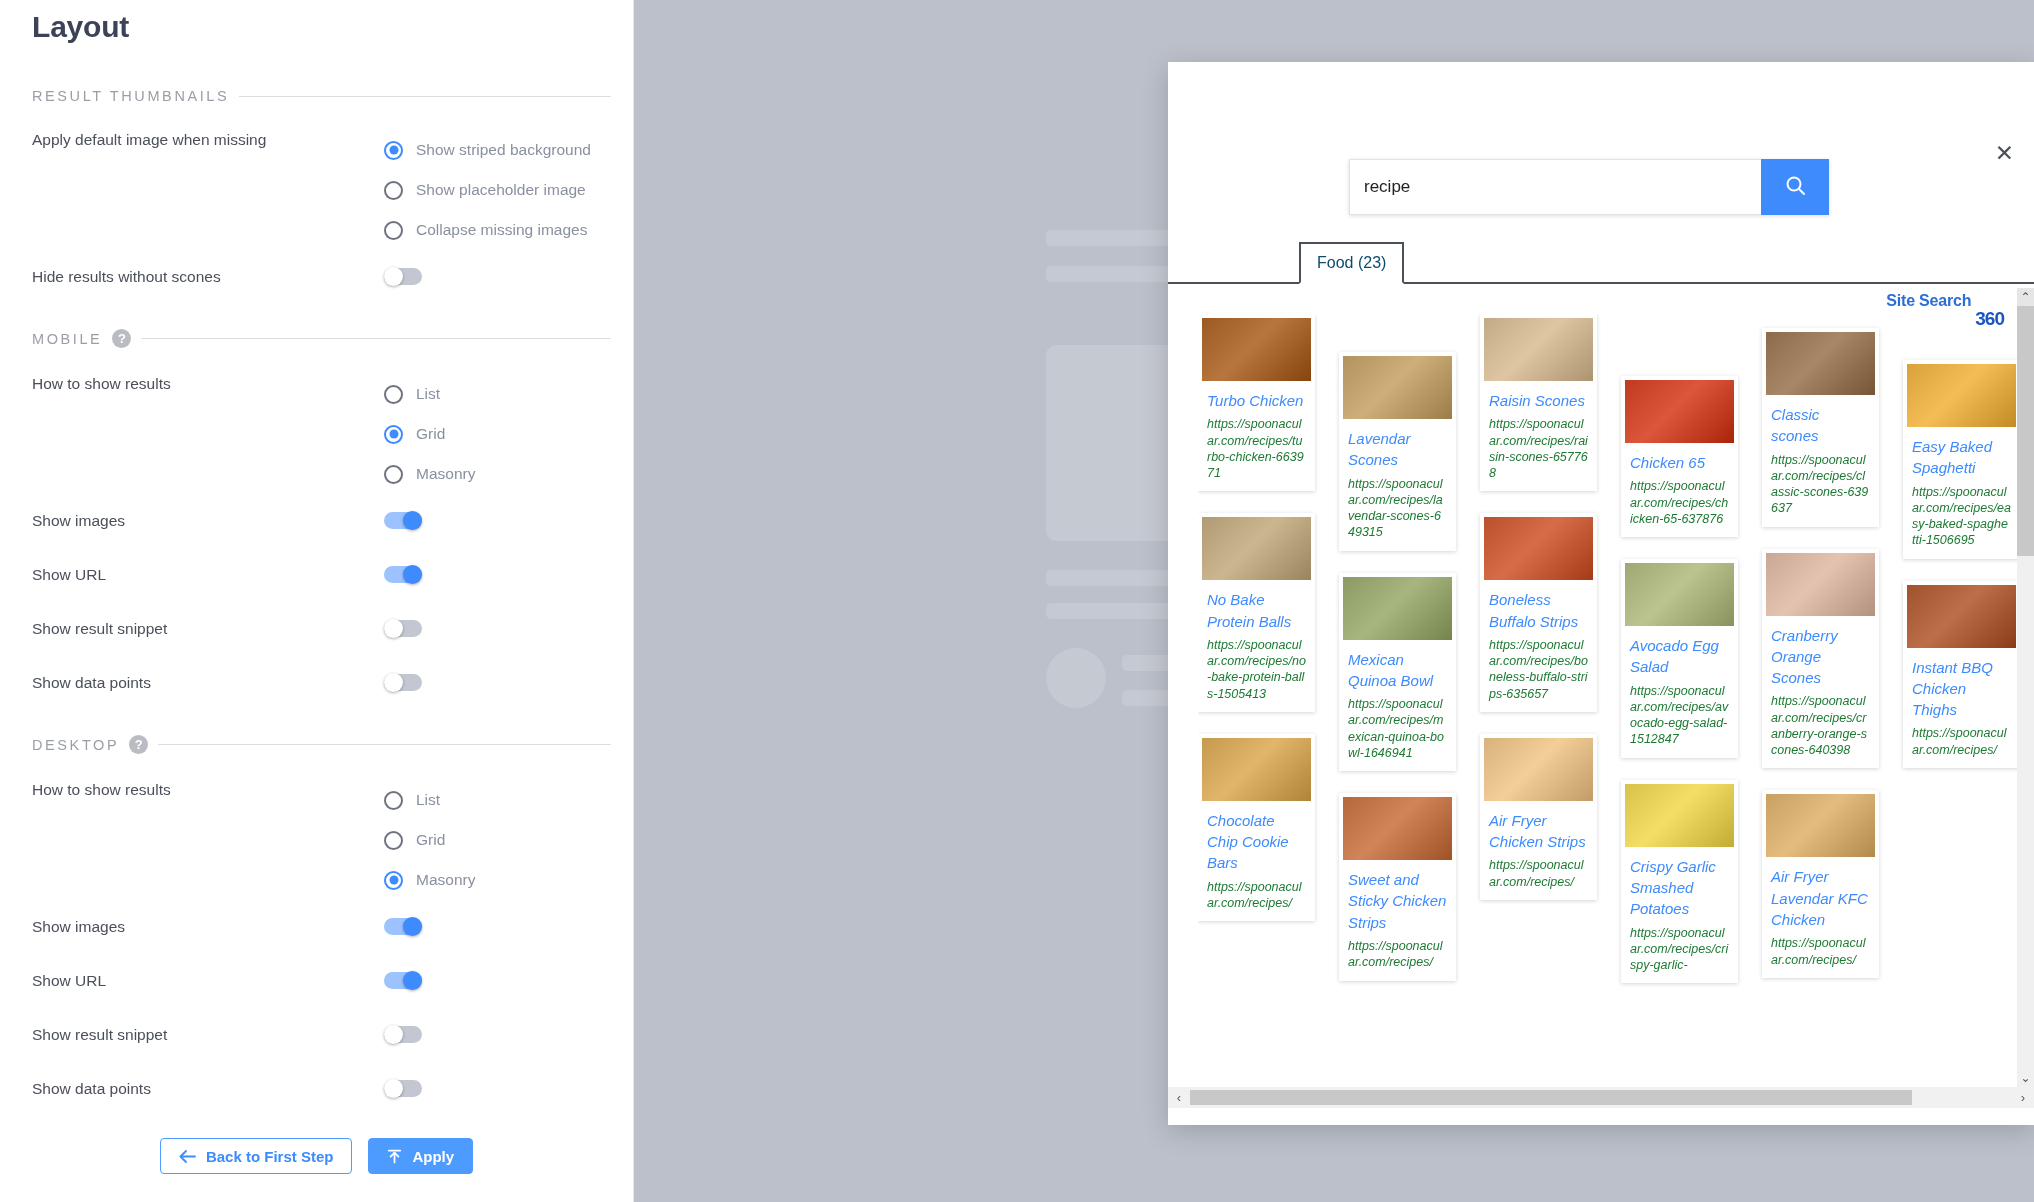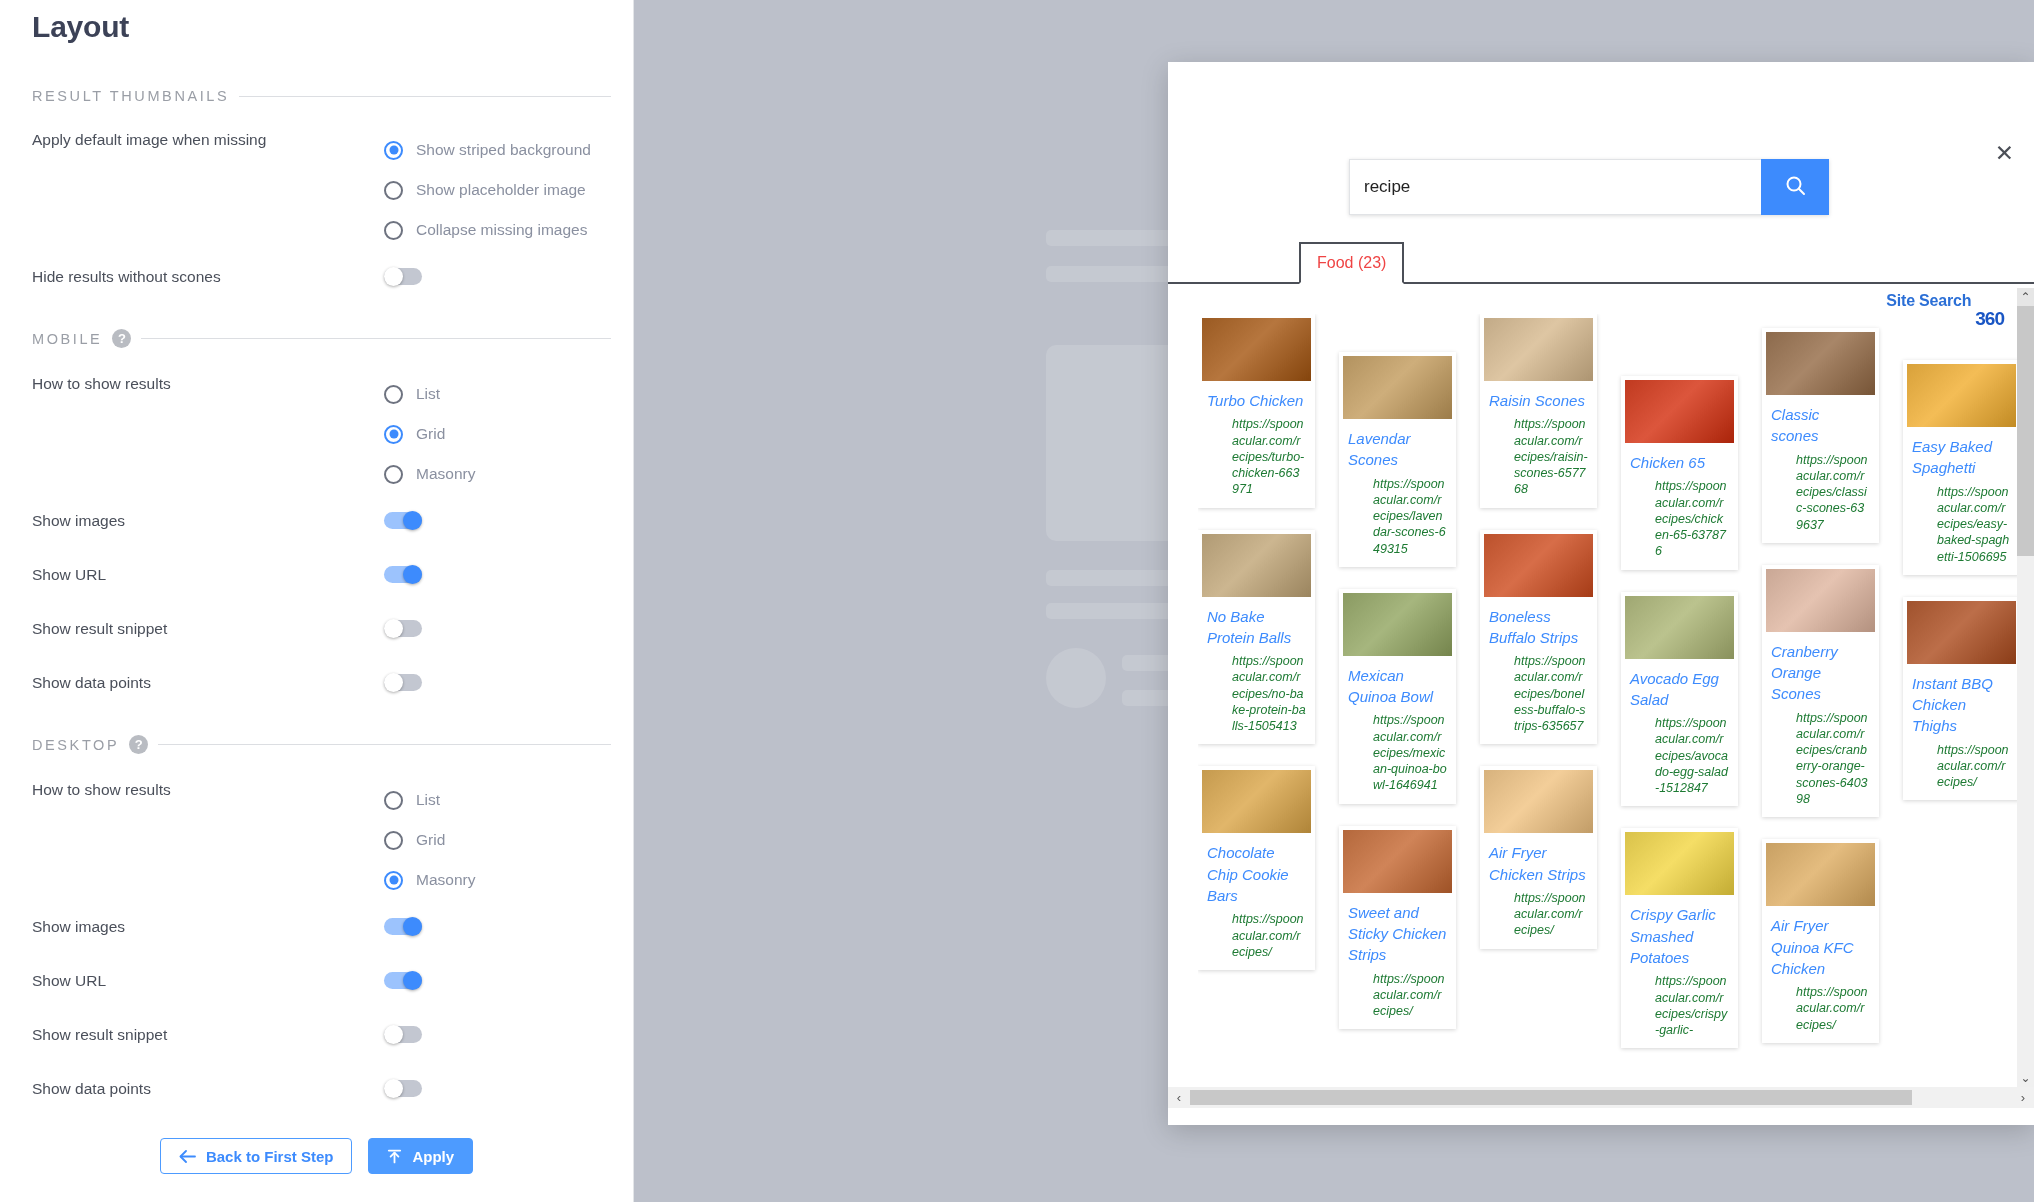--- a/index.html
+++ b/index.html
@@ -128,21 +128,21 @@
     display:flex;align-items:center;justify-content:center;
   }
   #tabs-bar{
     position:absolute; left:0; right:0; top:178px; height:44px;
     border-bottom:2px solid #4b4f57;
   }
   #tab-food{
     position:absolute; left:131px; bottom:-2px; height:42px;
     padding:0 16px; display:flex;align-items:center;
     border:2px solid #4b4f57; border-bottom:2px solid #fff;
-    background:#fff; font-size:16px; color:#ef4444; cursor:pointer;
+    background:#fff; font-size:16px; color:#0c4a6e; cursor:pointer;
   }
 
   #results-area{
     position:absolute; left:0; right:0; top:226px; bottom:38px;
     overflow:hidden;
   }
   #brand-row{
     position:absolute; right:30px; top:0; height:26px;
     display:flex; align-items:center; gap:4px;
   }
@@ -164,21 +164,21 @@
   .card .thumb{
     width:109px; height:63px; background-size:cover; background-position:center;
     display:block;
   }
   .card .ttl{
     display:block; font-size:15px; line-height:1.42; color:#3d8bfd;
     padding:9px 5px 0 5px; word-break:break-word;
   }
   .card .url{
     display:block; font-size:12.5px; line-height:1.3; color:#1d7a33;
-    padding:5px 5px 0 5px; word-break:break-all;margin-left:25px;
+    padding:5px 5px 0 5px; word-break:break-all;
   }
 
   
   #v-scroll{
     position:absolute; right:0; top:226px; bottom:38px; width:17px;
     background:#f0f0f0;
   }
   #v-scroll .vtrack{ position:absolute; left:0; top:18px; width:17px; height:250px; background:#c8c8c8; }
   #v-scroll .varrow{ position:absolute; left:0; width:17px; height:18px; text-align:center; font-size:12px; color:#555; line-height:18px;}
   #v-scroll .varrow.up{ top:0; background:#e6e6e6;}
@@ -528,21 +528,21 @@
             <span class="ttl">Classic scones</span>
             <span class="url">https://spoonacular.com/recipes/classic-scones-639637</span>
           </div>
           <div class="card">
             <span class="thumb" style="background: linear-gradient(135deg, rgb(201, 167, 149) 0%, rgb(229, 195, 177) 45%, rgb(179, 145, 127) 100%);"></span>
             <span class="ttl">Cranberry Orange Scones</span>
             <span class="url">https://spoonacular.com/recipes/cranberry-orange-scones-640398</span>
           </div>
           <div class="card">
             <span class="thumb" style="background: linear-gradient(135deg, rgb(200, 160, 99) 0%, rgb(228, 188, 127) 45%, rgb(178, 138, 77) 100%);"></span>
-            <span class="ttl">Air Fryer Quinoa KFC Chicken</span>
+            <span class="ttl">Air Fryer Lavendar KFC Chicken</span>
             <span class="url">https://spoonacular.com/recipes/</span>
           </div>
         </div>
         <div class="col" style="left: 705px; top: 46px;">
           <div class="card">
             <span class="thumb" style="background: linear-gradient(135deg, rgb(216, 161, 58) 0%, rgb(244, 189, 86) 45%, rgb(194, 139, 36) 100%);"></span>
             <span class="ttl">Easy Baked Spaghetti</span>
             <span class="url">https://spoonacular.com/recipes/easy-baked-spaghetti-1506695</span>
           </div>
           <div class="card">

